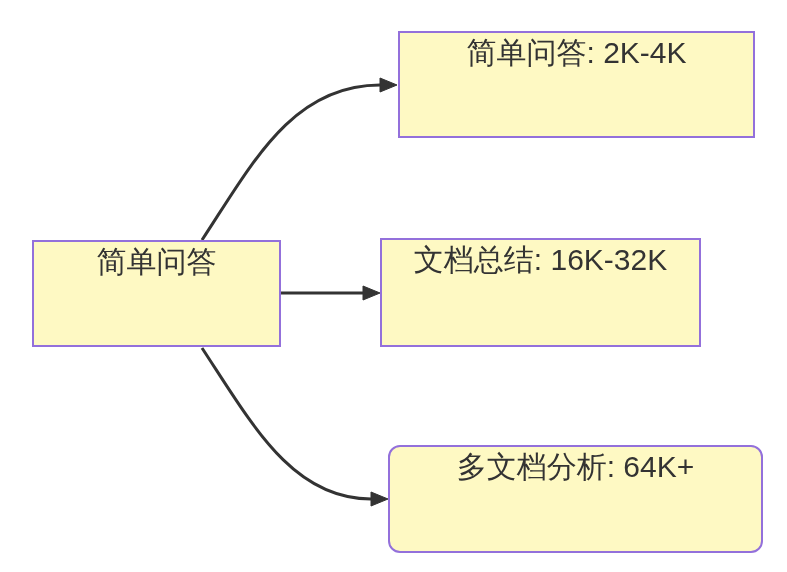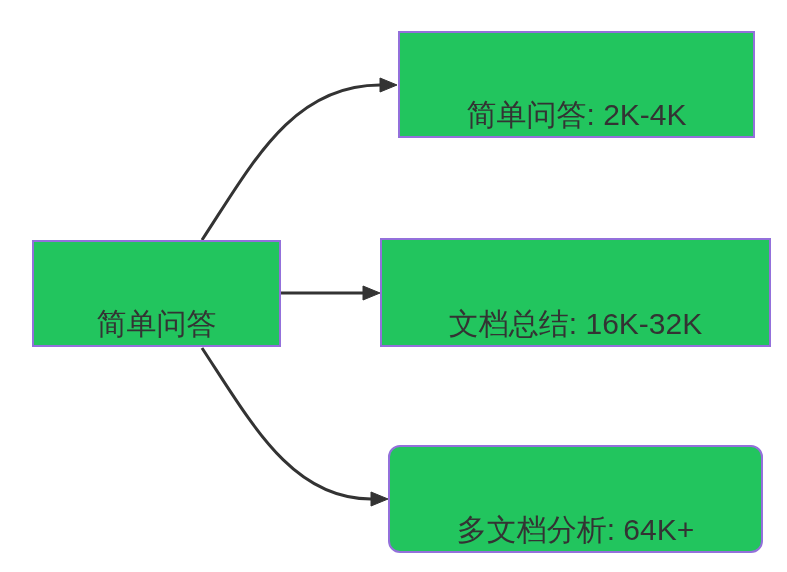--- a/index.html
+++ b/index.html
@@ -28,33 +28,33 @@
     stroke: #333333;
     stroke-width: 3px;
   }
   .arrow-head {
     fill: #333333;
     stroke: #333333;
   }
   .node {
     position: absolute;
     box-sizing: border-box;
-    background: #22c55e;
+    background: #fef9c3;
     border: 2.5px solid #9370DB;
     color: #333333;
     font-size: 30px;
     display: flex;
-    align-items: flex-end;
+    align-items: flex-start;
     justify-content: center;
     text-align: center;
     white-space: nowrap;
   }
   .node-root        { left: 32px;  top: 240px; width: 249px; height: 107px; }
   .node-simple-qa   { left: 398px; top: 31px;  width: 357px; height: 107px; }
-  .node-doc-summary { left: 380px; top: 238px; width: 391px; height: 109px; }
+  .node-doc-summary { left: 380px; top: 238px; width: 321px; height: 109px; }
   .node-multi-doc   { left: 388px; top: 445px; width: 375px; height: 108px; border-radius: 12px; }
 </style>
 </head>
 <body>
 
 <div class="canvas">
 
   <svg class="edges-layer" viewBox="0 0 787 572" xmlns="http://www.w3.org/2000/svg">
 
     <path class="edge-path" d="M 202 240 C 252 164, 292 85, 380 85" stroke="#333333"></path>

